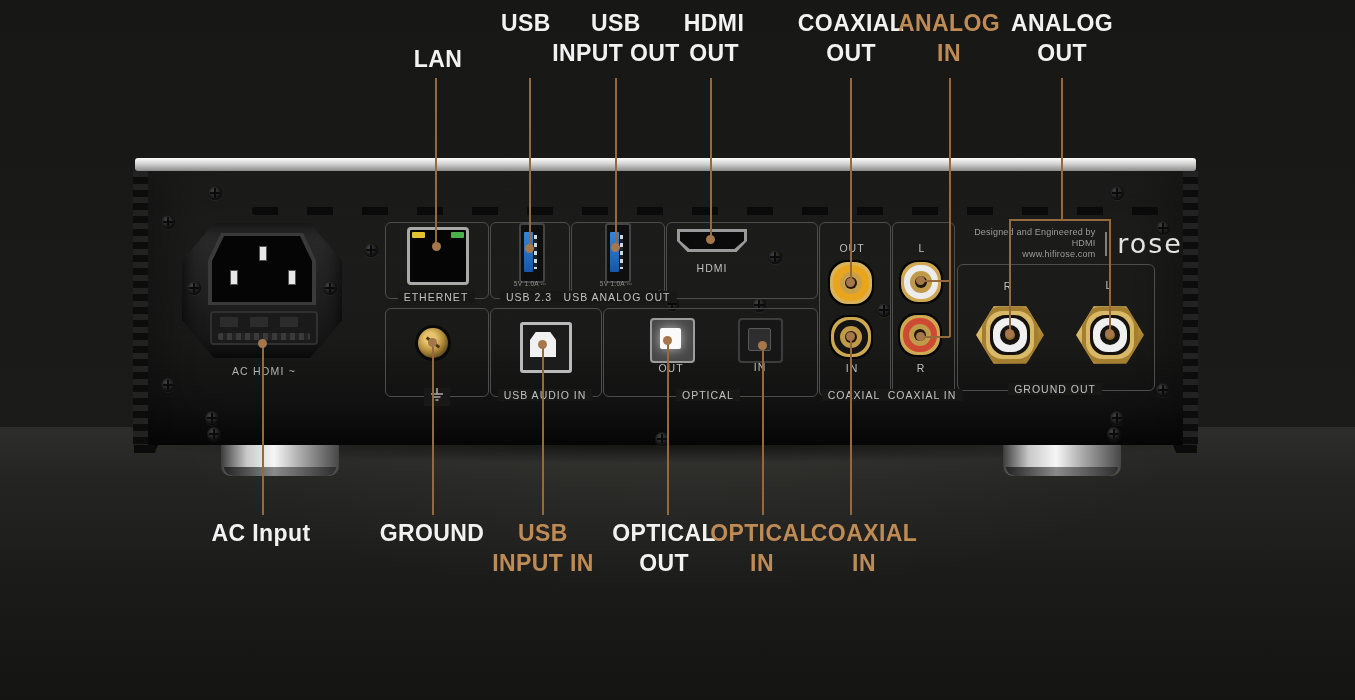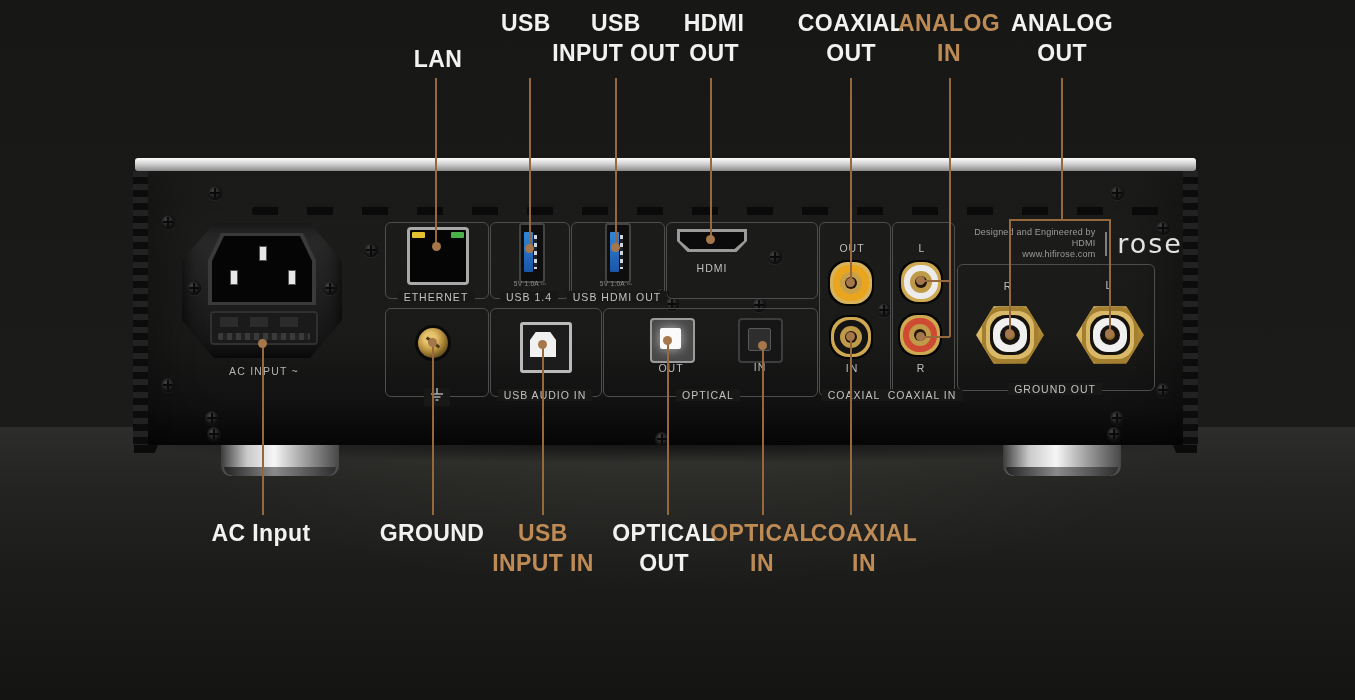--- a/index.html
+++ b/index.html
@@ -172,21 +172,21 @@
         <div class="ac-frame"></div>
         <div class="ac-socket">
           <div class="prong" style="left:47px;top:10px"></div>
           <div class="prong" style="left:18px;top:34px"></div>
           <div class="prong" style="left:76px;top:34px"></div>
         </div>
         <div class="ac-fuse"></div>
         <div class="screw" style="left:5px;top:58px"></div>
         <div class="screw" style="left:141px;top:58px"></div>
       </div>
-      <div class="ac-label">AC INPUT ~</div>
+      <div class="ac-label">AC HDMI ~</div>
 
       <div class="box" style="left:237px;top:51px;width:102px;height:75px"></div>
       <div class="box" style="left:342px;top:51px;width:78px;height:75px"></div>
       <div class="box" style="left:423px;top:51px;width:92px;height:75px"></div>
       <div class="box" style="left:518px;top:51px;width:150px;height:75px"></div>
       <div class="box" style="left:237px;top:137px;width:102px;height:87px"></div>
       <div class="box" style="left:342px;top:137px;width:110px;height:87px"></div>
       <div class="box" style="left:455px;top:137px;width:213px;height:87px"></div>
       <div class="box" style="left:671px;top:51px;width:70px;height:173px"></div>
       <div class="box" style="left:744px;top:51px;width:61px;height:173px"></div>
@@ -213,22 +213,22 @@
       <div class="sub" style="left:704px;top:77px">OUT</div>
       <div class="sub" style="left:704px;top:197px">IN</div>
       <div class="sub" style="left:774px;top:77px">L</div>
       <div class="sub" style="left:773px;top:197px">R</div>
       <div class="sub" style="left:523px;top:197px">OUT</div>
       <div class="sub" style="left:612px;top:196px">IN</div>
       <div class="sub" style="left:860px;top:115px">R</div>
       <div class="sub" style="left:961px;top:114px">L</div>
 
       <div class="blab" style="left:288px;top:126px">ETHERNET</div>
-      <div class="blab" style="left:381px;top:126px">USB 1.4</div>
-      <div class="blab" style="left:469px;top:126px">USB HDMI OUT</div>
+      <div class="blab" style="left:381px;top:126px">USB 2.3</div>
+      <div class="blab" style="left:469px;top:126px">USB ANALOG OUT</div>
       <div class="blab" style="left:397px;top:224px">USB AUDIO IN</div>
       <div class="blab" style="left:560px;top:224px">OPTICAL</div>
       <div class="blab" style="left:706px;top:224px">COAXIAL</div>
       <div class="blab" style="left:774px;top:224px">COAXIAL IN</div>
       <div class="blab" style="left:907px;top:218px">GROUND OUT</div>
 
       <div class="gnd-sym">
         <svg width="16" height="14" viewBox="0 0 16 14">
           <g stroke="#b5b5b5" stroke-width="1.4" fill="none">
             <line x1="8" y1="0" x2="8" y2="6"></line>

